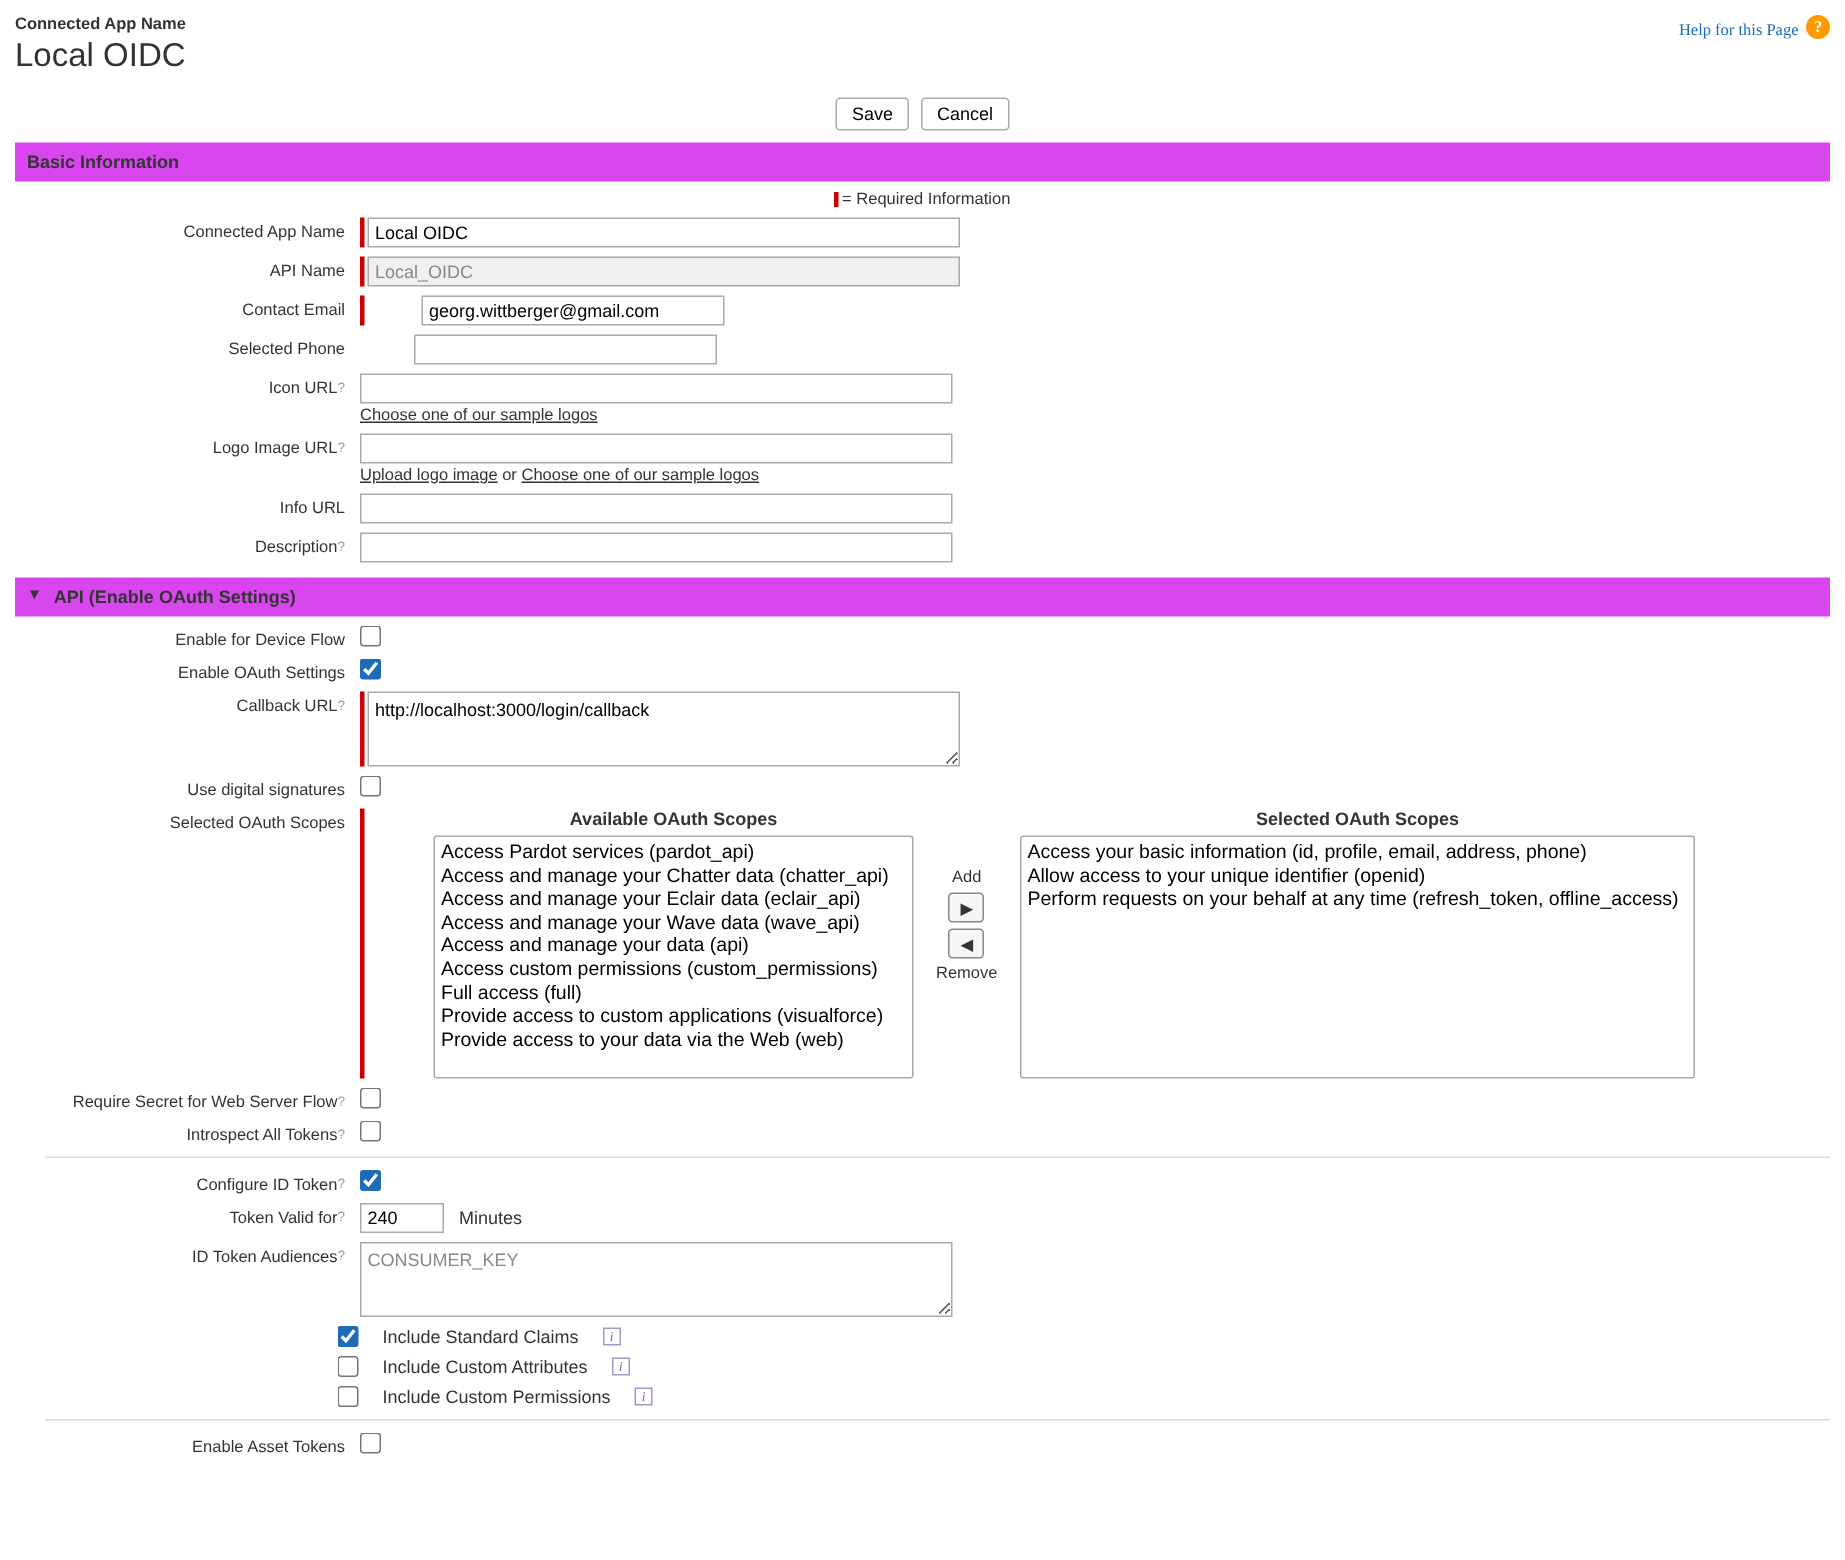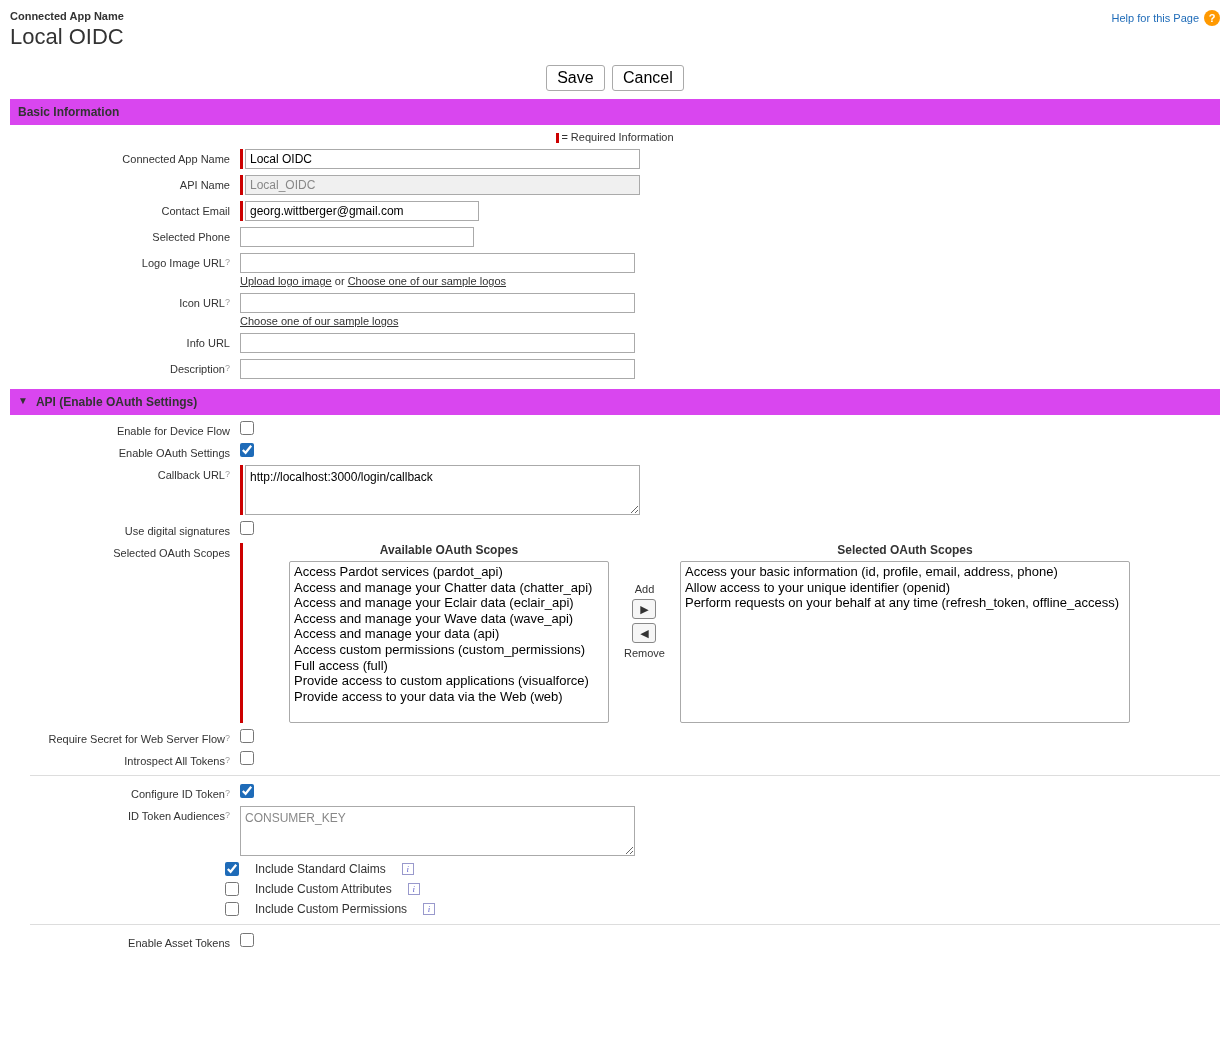--- a/index.html
+++ b/index.html
@@ -2,26 +2,26 @@
 <html><head>
   <meta charset="utf-8">
   <style>
     * { box-sizing: border-box; margin: 0; padding: 0; }
     body { font-family: Arial, Helvetica, sans-serif; font-size: 12px; color: #333; background: #fff; padding: 10px; }
     
     .header { display: flex; justify-content: space-between; align-items: flex-start; margin-bottom: 15px; }
     .header-left { }
     .superlabel { font-size: 11px; color: #333; font-weight: bold; }
     .page-title { font-size: 22px; color: #333; margin-top: 2px; }
-    .header-right { display: flex; align-items: center; gap: 5px; }
+    .header-right { display: flex; align-items: flex-end; gap: 5px; font-family: Liberation Serif, serif; }
     .help-link { color: #1e6bb8; font-size: 11px; cursor: pointer; }
     .help-icon { width: 16px; height: 16px; background: #f90; border-radius: 50%; color: #fff; display: inline-flex; align-items: center; justify-content: center; font-weight: bold; font-size: 11px; }
     
     .button-row { text-align: center; margin-bottom: 8px; }
-    .btn { background: #fff; border: 1px solid #aaa; border-radius: 3px; padding: 3px 10px; font-size: 16px; cursor: pointer; margin: 0 2px; font-family: inherit; }
+    .btn { background: #fff; border: 1px solid #aaa; border-radius: 3px; padding: 3px 10px; font-size: 12px; cursor: pointer; margin: 0 2px; font-family: inherit; }
     
     .section-header { background: #d946ef; padding: 6px 8px; font-size: 12px; font-weight: bold; color: #333; display: flex; align-items: flex-start; gap: 8px; }
     .section-header.second { margin-top: 10px; }
     .caret-icon { font-size: 10px; color: #333; }
     
     .required-info { text-align: center; font-size: 11px; color: #333; padding: 6px 8px; }
     .required-bar { display: inline-block; width: 3px; height: 10px; background: #c00; vertical-align: middle; margin-right: 2px;}
     
     .form-body { }
     .form-row { display: flex; align-items: flex-start; margin-bottom: 6px; }
@@ -36,21 +36,21 @@
       border: 1px solid #aaa; background: #fff;
     }
     input[type="text"] { height: 20px; }
     input[type="text"]:read-only { background: #f0f0f0; color: #888; }
     input[type="checkbox"] { width:14px; height:14px; cursor:pointer; accent-color:#1e6bb8; }
     textarea { resize: both; padding: 4px; }
     select[multiple] { height: 162px; font-size: 13px; }
     select[multiple] option { padding: 0; }
     
     .w-wide { width: 395px; }
-    .w-med { width: 234px; }
+    .w-med { width: 202px; margin-left: 36px; }
     .w-small { width: 56px; }
     
     .sub-links { font-size: 11px; margin-top: 2px; }
     .sub-links a { color: #333; text-decoration: underline; cursor:pointer; }
     .sub-links .or { text-decoration: none; color:#333; }
     
     .scopes-layout { display: flex; align-items: flex-start; gap: 15px; }
     .scopes-col { display:flex; flex-direction:column; align-items:center; }
     .scopes-label { font-size: 12px; font-weight: bold; margin-bottom: 4px; }
     .scopes-buttons { display:flex; flex-direction:column; align-items:center; justify-content:center; padding-top:40px; gap:4px; font-size:11px; }
@@ -120,35 +120,35 @@
   </div>
 
   <div class="form-row">
     <div class="label-col">Selected Phone</div>
     <div class="input-col">
       <input type="text" class="w-med" value="" style="">
     </div>
   </div>
 
   <div class="form-row">
+    <div class="label-col"><span>Icon URL</span><span class="tiny-help">?</span></div>
+    <div class="input-col" style="flex-direction:column; align-items:flex-start;">
+      <input type="text" class="w-wide" value="" style="">
+      <div class="sub-links">
+        <a>Choose one of our sample logos</a>
+      </div>
+    </div>
+  </div>
+
+  <div class="form-row">
     <div class="label-col"><span>Logo Image URL</span><span class="tiny-help">?</span></div>
     <div class="input-col" style="flex-direction:column; align-items:flex-start;">
       <input type="text" class="w-wide" value="" style="">
       <div class="sub-links">
         <a>Upload logo image</a><span class="or"> or </span><a>Choose one of our sample logos</a>
-      </div>
-    </div>
-  </div>
-
-  <div class="form-row">
-    <div class="label-col"><span>Icon URL</span><span class="tiny-help">?</span></div>
-    <div class="input-col" style="flex-direction:column; align-items:flex-start;">
-      <input type="text" class="w-wide" value="" style="">
-      <div class="sub-links">
-        <a>Choose one of our sample logos</a>
       </div>
     </div>
   </div>
 
   <div class="form-row">
     <div class="label-col">Info URL</div>
     <div class="input-col">
       <input type="text" class="w-wide" value="" style="">
     </div>
   </div>
@@ -254,20 +254,27 @@
 
   <div class="sub-section-divider"></div>
 
   <div class="form-row">
     <div class="label-col"><span>Configure ID Token</span><span class="tiny-help">?</span></div>
     <div class="input-col">
       <input type="checkbox" checked="" style="">
     </div>
   </div>
 
+  <div class="form-row">
+    <div class="label-col"><span>Token Valid for</span><span class="tiny-help">?</span></div>
+    <div class="input-col">
+      <input type="text" class="w-small" value="240" style="">
+      <span class="minutes-label">Minutes</span>
+    </div>
+  </div>
 
   <div class="form-row">
     <div class="label-col"><span>ID Token Audiences</span><span class="tiny-help">?</span></div>
     <div class="input-col">
       <textarea class="w-wide" style="height: 50px; color: rgb(136, 136, 136);">CONSUMER_KEY</textarea>
     </div>
   </div>
 
   <div class="claim-row">
     <input type="checkbox" checked="" style="">

